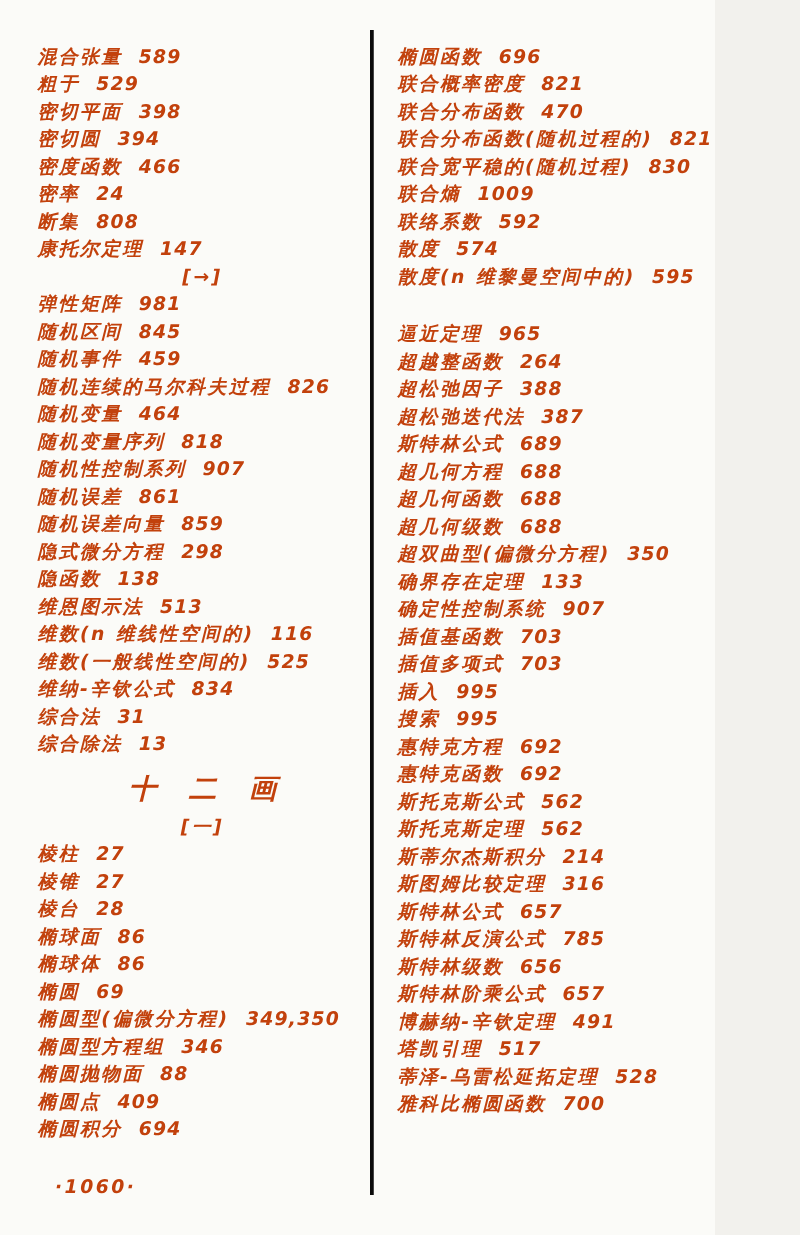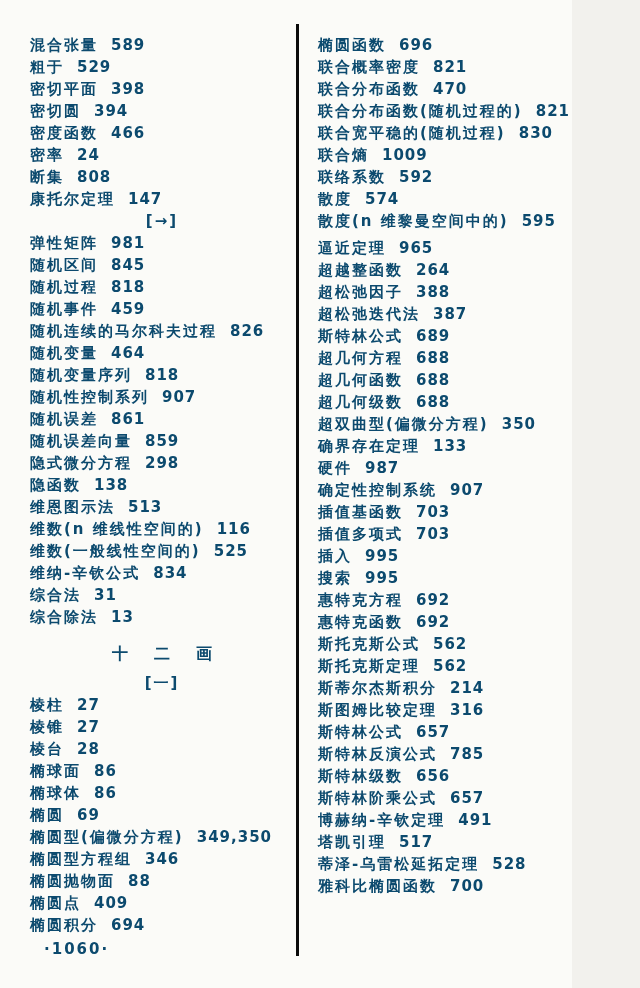--- a/index.html
+++ b/index.html
@@ -5,22 +5,23 @@
   html,body{margin:0;padding:0;}
   body{
     width:640px;height:988px;
     background:#f2f1ed;
     font-family:"DejaVu Sans",sans-serif;
   }
   .sheet{
     position:relative;
     width:572px;height:988px;
     background:#fbfbf8;
-    color:#0c4a6e;
+    color:#c2410c;
     overflow:hidden;
+    font-style:italic;
   }
   .divider{
     position:absolute;
     left:296px;top:24px;
     width:3px;height:932px;
     background:#0b0b0b;
   }
   .col{
     position:absolute;top:34px;
   }
@@ -30,29 +31,29 @@
     height:22px;line-height:22px;
     white-space:nowrap;
     font-size:15px;font-weight:700;
   }
   .term{letter-spacing:2px;}
   .pg{margin-left:13px;letter-spacing:1px;}
   .heading{
     height:28px;line-height:28px;
     margin-top:12px;margin-bottom:4px;
     text-align:center;
-    font-size:16px;
+    font-size:22px;
     letter-spacing:26px;
     text-indent:26px;
   }
   .marker{
     text-align:center;
     letter-spacing:2px;
   }
-  .gap-after{margin-bottom:5px;}
+  .gap-after{margin-bottom:24px;}
   .footer{
     position:absolute;
     left:44px;top:940px;
     font-size:15px;font-weight:700;
     letter-spacing:2px;
   }
 </style>
 </head>
 <body>
 
@@ -63,21 +64,20 @@
       <div class="row entry"><span class="term">粗于</span><span class="pg">529</span></div>
       <div class="row entry"><span class="term">密切平面</span><span class="pg">398</span></div>
       <div class="row entry"><span class="term">密切圆</span><span class="pg">394</span></div>
       <div class="row entry"><span class="term">密度函数</span><span class="pg">466</span></div>
       <div class="row entry"><span class="term">密率</span><span class="pg">24</span></div>
       <div class="row entry"><span class="term">断集</span><span class="pg">808</span></div>
       <div class="row entry"><span class="term">康托尔定理</span><span class="pg">147</span></div>
       <div class="row marker">[→]</div>
       <div class="row entry"><span class="term">弹性矩阵</span><span class="pg">981</span></div>
       <div class="row entry"><span class="term">随机区间</span><span class="pg">845</span></div>
-      <div class="row entry"><span class="term">随机过程</span><span class="pg">818</span></div>
       <div class="row entry"><span class="term">随机事件</span><span class="pg">459</span></div>
       <div class="row entry"><span class="term">随机连续的马尔科夫过程</span><span class="pg">826</span></div>
       <div class="row entry"><span class="term">随机变量</span><span class="pg">464</span></div>
       <div class="row entry"><span class="term">随机变量序列</span><span class="pg">818</span></div>
       <div class="row entry"><span class="term">随机性控制系列</span><span class="pg">907</span></div>
       <div class="row entry"><span class="term">随机误差</span><span class="pg">861</span></div>
       <div class="row entry"><span class="term">随机误差向量</span><span class="pg">859</span></div>
       <div class="row entry"><span class="term">隐式微分方程</span><span class="pg">298</span></div>
       <div class="row entry"><span class="term">隐函数</span><span class="pg">138</span></div>
       <div class="row entry"><span class="term">维恩图示法</span><span class="pg">513</span></div>
@@ -113,21 +113,20 @@
       <div class="row entry"><span class="term">逼近定理</span><span class="pg">965</span></div>
       <div class="row entry"><span class="term">超越整函数</span><span class="pg">264</span></div>
       <div class="row entry"><span class="term">超松弛因子</span><span class="pg">388</span></div>
       <div class="row entry"><span class="term">超松弛迭代法</span><span class="pg">387</span></div>
       <div class="row entry"><span class="term">斯特林公式</span><span class="pg">689</span></div>
       <div class="row entry"><span class="term">超几何方程</span><span class="pg">688</span></div>
       <div class="row entry"><span class="term">超几何函数</span><span class="pg">688</span></div>
       <div class="row entry"><span class="term">超几何级数</span><span class="pg">688</span></div>
       <div class="row entry"><span class="term">超双曲型(偏微分方程)</span><span class="pg">350</span></div>
       <div class="row entry"><span class="term">确界存在定理</span><span class="pg">133</span></div>
-      <div class="row entry"><span class="term">硬件</span><span class="pg">987</span></div>
       <div class="row entry"><span class="term">确定性控制系统</span><span class="pg">907</span></div>
       <div class="row entry"><span class="term">插值基函数</span><span class="pg">703</span></div>
       <div class="row entry"><span class="term">插值多项式</span><span class="pg">703</span></div>
       <div class="row entry"><span class="term">插入</span><span class="pg">995</span></div>
       <div class="row entry"><span class="term">搜索</span><span class="pg">995</span></div>
       <div class="row entry"><span class="term">惠特克方程</span><span class="pg">692</span></div>
       <div class="row entry"><span class="term">惠特克函数</span><span class="pg">692</span></div>
       <div class="row entry"><span class="term">斯托克斯公式</span><span class="pg">562</span></div>
       <div class="row entry"><span class="term">斯托克斯定理</span><span class="pg">562</span></div>
       <div class="row entry"><span class="term">斯蒂尔杰斯积分</span><span class="pg">214</span></div>

